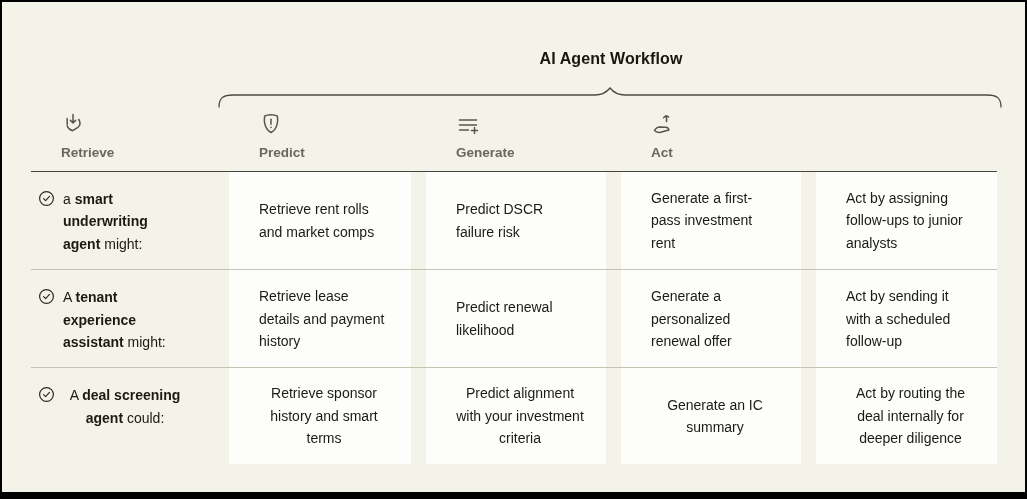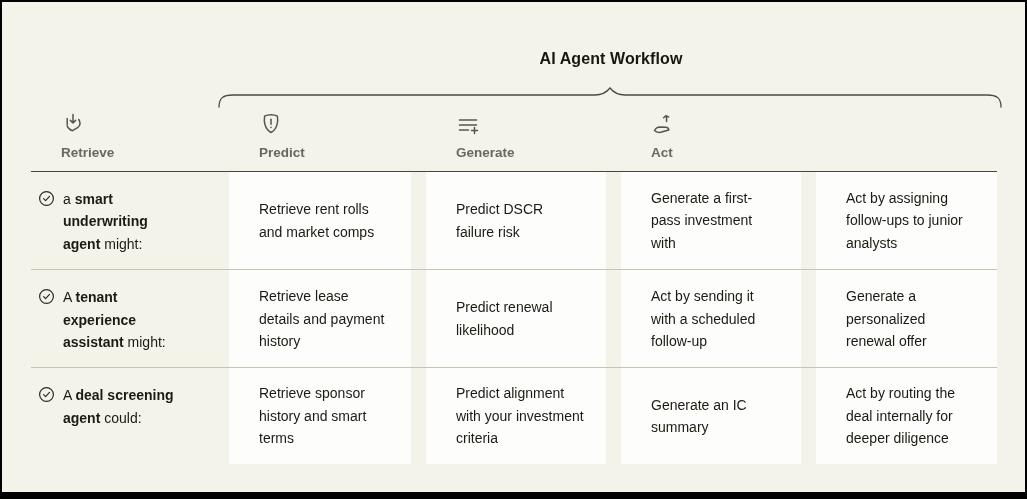--- a/index.html
+++ b/index.html
@@ -60,21 +60,21 @@
                      stroke-width: 1.5; stroke-linecap: round; stroke-linejoin: round; }
   .header-label {
     display: block;
     margin-top: 9px;
     font-size: 13.5px;
     font-weight: 700;
     color: #68685f;
   }
 
   .body-row { border-bottom: 1px solid #c6c4b3; }
-  .body-row.last { border-bottom: none; }
+  .body-row.last { border-bottom: none; text-align: center; }
   .row-1 .cell { min-height: 90px; }
   .row-2 .cell { min-height: 88px; }
   .row-3 .cell { min-height: 95px; }
 
   .cell {
     display: flex;
     align-items: center;
   }
   .cell.card {
     background: #fdfdfb;
@@ -165,21 +165,21 @@
         </span>
         <span class="cell-text"><span>a </span><b>smart underwriting agent</b><span> might:</span></span>
       </div>
       <div class="cell card">
           <span class="cell-text">Retrieve rent rolls and market comps</span>
         </div>
       <div class="cell card">
           <span class="cell-text">Predict DSCR failure risk</span>
         </div>
       <div class="cell card">
-          <span class="cell-text">Generate a first-pass investment with</span>
+          <span class="cell-text">Generate a first-pass investment rent</span>
         </div>
       <div class="cell card">
           <span class="cell-text">Act by assigning follow-ups to junior analysts</span>
         </div>
     </div>
 
     <div class="grid-row body-row row-2">
       <div class="cell capability">
         <span class="seal-icon">
           <svg viewBox="0 0 17 17">
@@ -189,24 +189,24 @@
         </span>
         <span class="cell-text"><span>A </span><b>tenant experience assistant</b><span> might:</span></span>
       </div>
       <div class="cell card">
           <span class="cell-text">Retrieve lease details and payment history</span>
         </div>
       <div class="cell card">
           <span class="cell-text">Predict renewal likelihood</span>
         </div>
       <div class="cell card">
+          <span class="cell-text">Generate a personalized renewal offer</span>
+        </div>
+      <div class="cell card">
           <span class="cell-text">Act by sending it with a scheduled follow-up</span>
-        </div>
-      <div class="cell card">
-          <span class="cell-text">Generate a personalized renewal offer</span>
         </div>
     </div>
 
     <div class="grid-row body-row row-3 last">
       <div class="cell capability">
         <span class="seal-icon">
           <svg viewBox="0 0 17 17">
               <circle cx="8.5" cy="8.5" r="6.9"></circle>
               <path d="M5.6 8.7 l2 2 l3.9 -4.3"></path>
             </svg>

